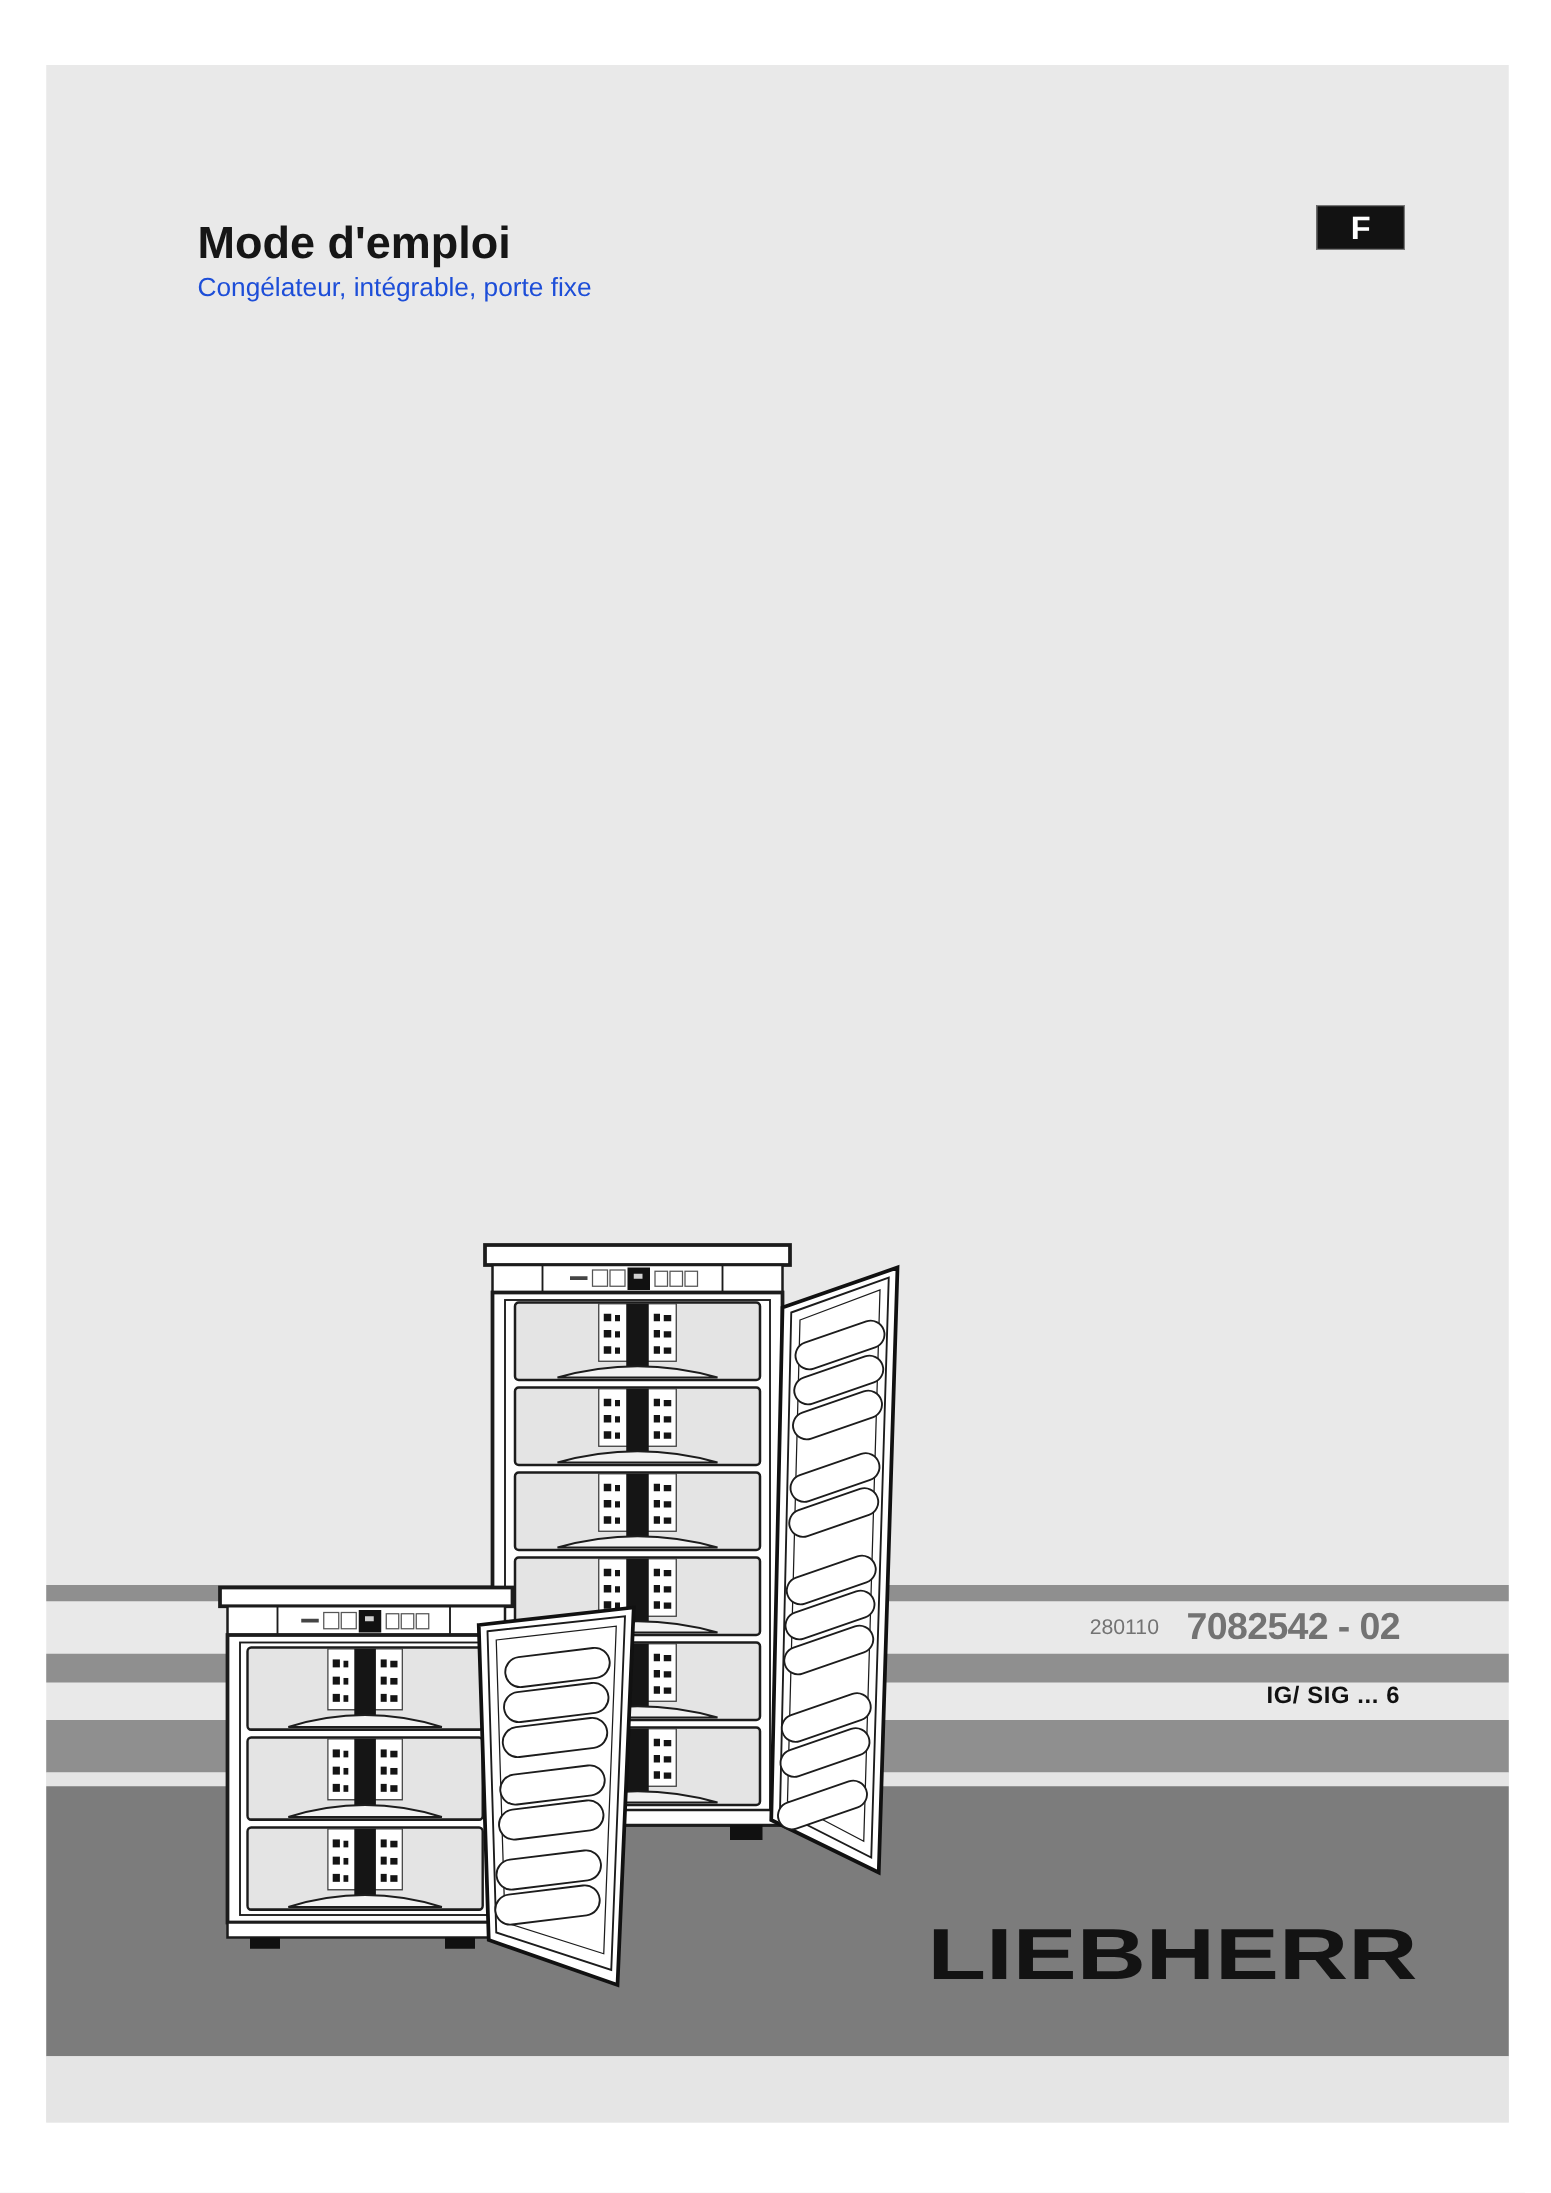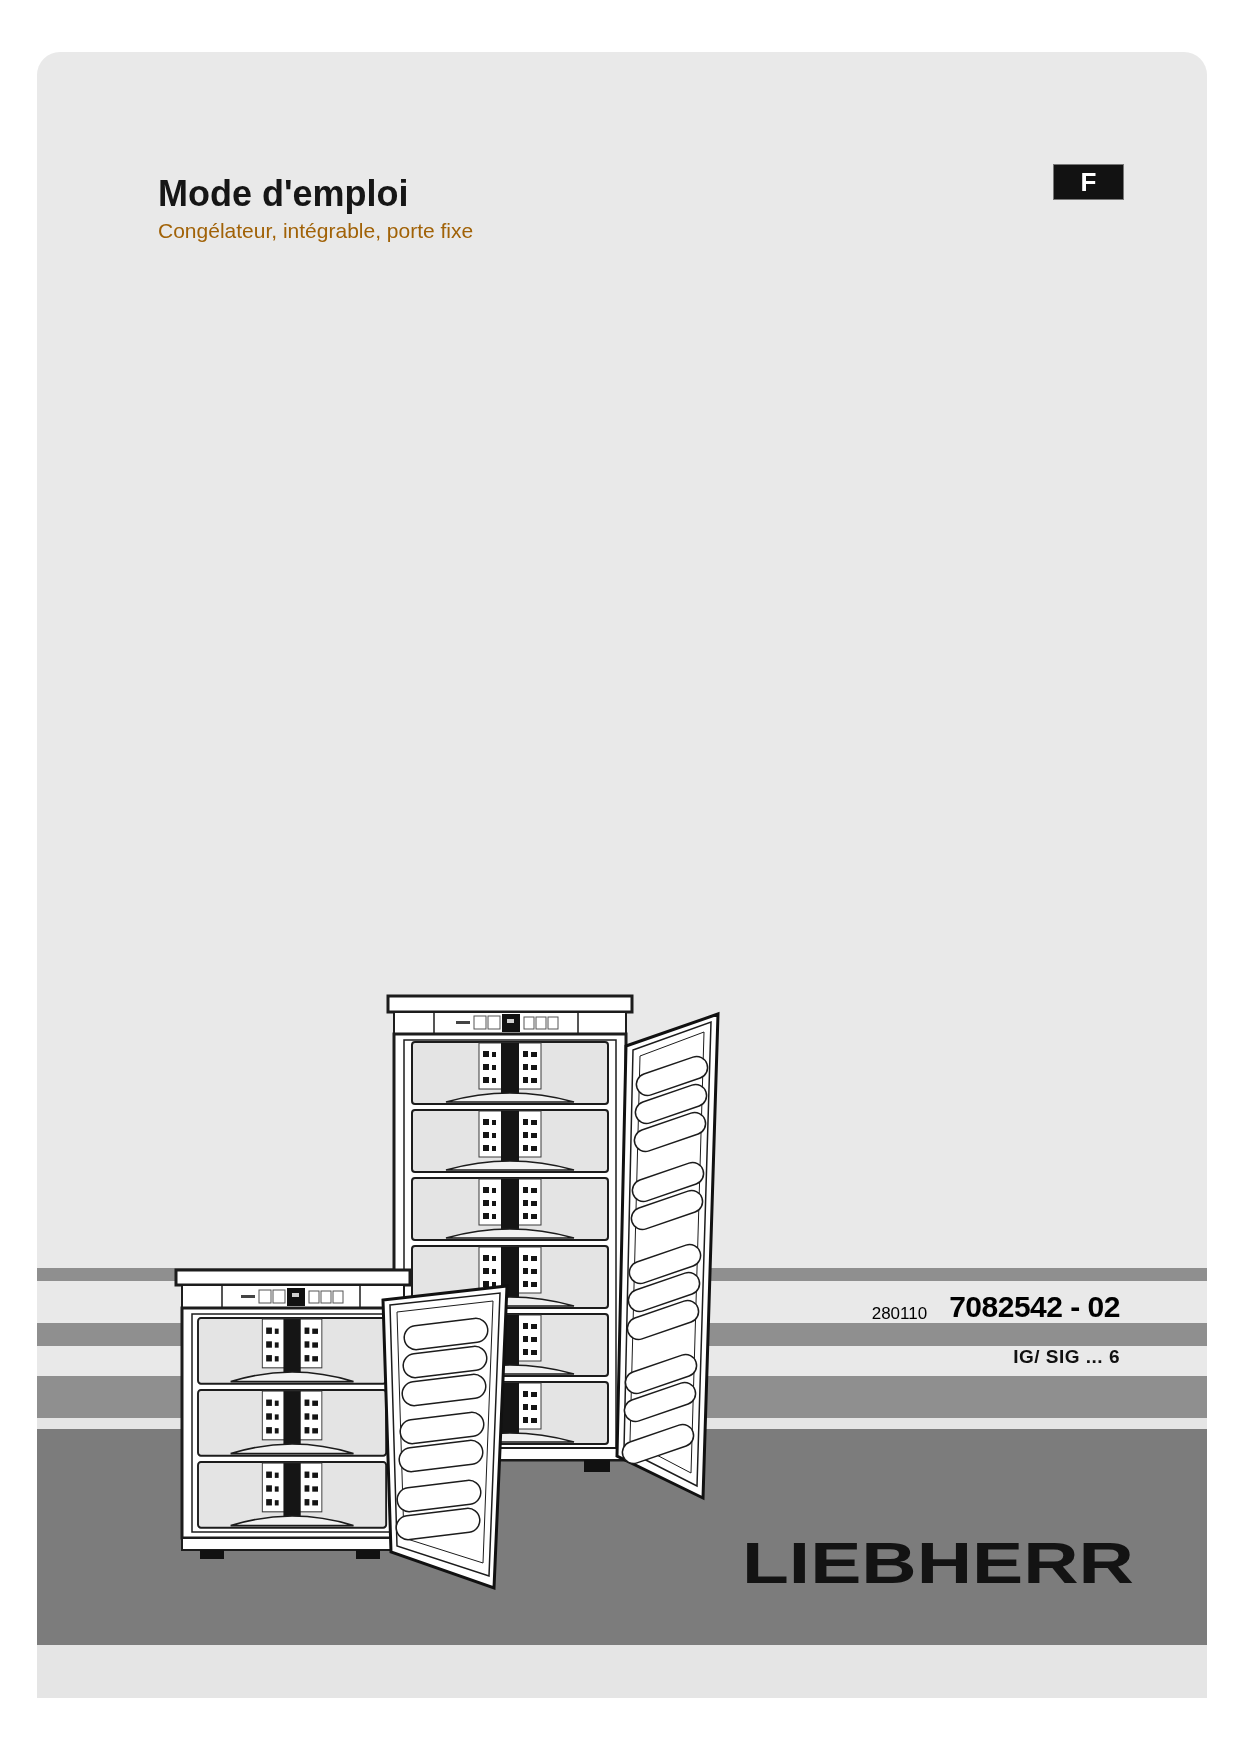--- a/index.html
+++ b/index.html
@@ -4,51 +4,50 @@
 <style>
   html,body{margin:0;padding:0;background:#ffffff;}
   #canvas{
     position:relative;width:1241px;height:1754px;background:#ffffff;
     font-family:"Liberation Sans", sans-serif;overflow:hidden;
   }
   
   .page{
     position:absolute;left:37px;top:52px;width:1170px;height:1646px;
     background:#e9e9e9;
-    border-radius:23px;
   }
   .abs{position:absolute;}
   
   .title{
     left:121px;top:122px;
     font-size:36px;font-weight:bold;color:#161616;letter-spacing:0px;line-height:1.1;
   }
   .subtitle{
     left:121px;top:166px;
-    font-size:21px;color:#a16207;line-height:1.2;
+    font-size:21px;color:#1d4ed8;line-height:1.2;
   }
   .lang-badge{
     left:1016px;top:112px;width:71px;height:36px;
     background:#121212;border:1px solid #777;box-sizing:border-box;
     display:flex;align-items:center;justify-content:center;
     color:#ffffff;font-size:26px;font-weight:bold;
   }
   
   .stripe{left:0;width:1170px;background:#8f8f8f;}
   .stripe.s1{top:1216px;height:13px;}
   .stripe.s2{top:1271px;height:23px;}
   .stripe.s3{top:1324px;height:42px;}
   .lightband{left:0;width:1170px;background:#e5e5e5;}
   .lightband.thin{top:1366px;height:11px;}
   .floor{left:0;top:1377px;width:1170px;height:216px;background:#7c7c7c;}
   .lightband.bottom{top:1593px;height:53px;}
   
   .numrow{
     top:1228px;right:87px;height:44px;
-    display:flex;align-items:flex-end;gap:22px;color:#000000;
+    display:flex;align-items:center;gap:22px;color:#737373;
   }
   .numrow .small{font-size:17px;}
   .numrow .big{font-size:30px;font-weight:bold;letter-spacing:-0.5px;}
   .modelrow{
     top:1294px;right:87px;
     font-size:19px;font-weight:bold;color:#111;letter-spacing:0.5px;
   }
   .logo-box{left:703px;top:1483px;width:400px;height:58px;}
   .illus{left:113px;top:928px;width:610px;height:640px;}
 </style>

